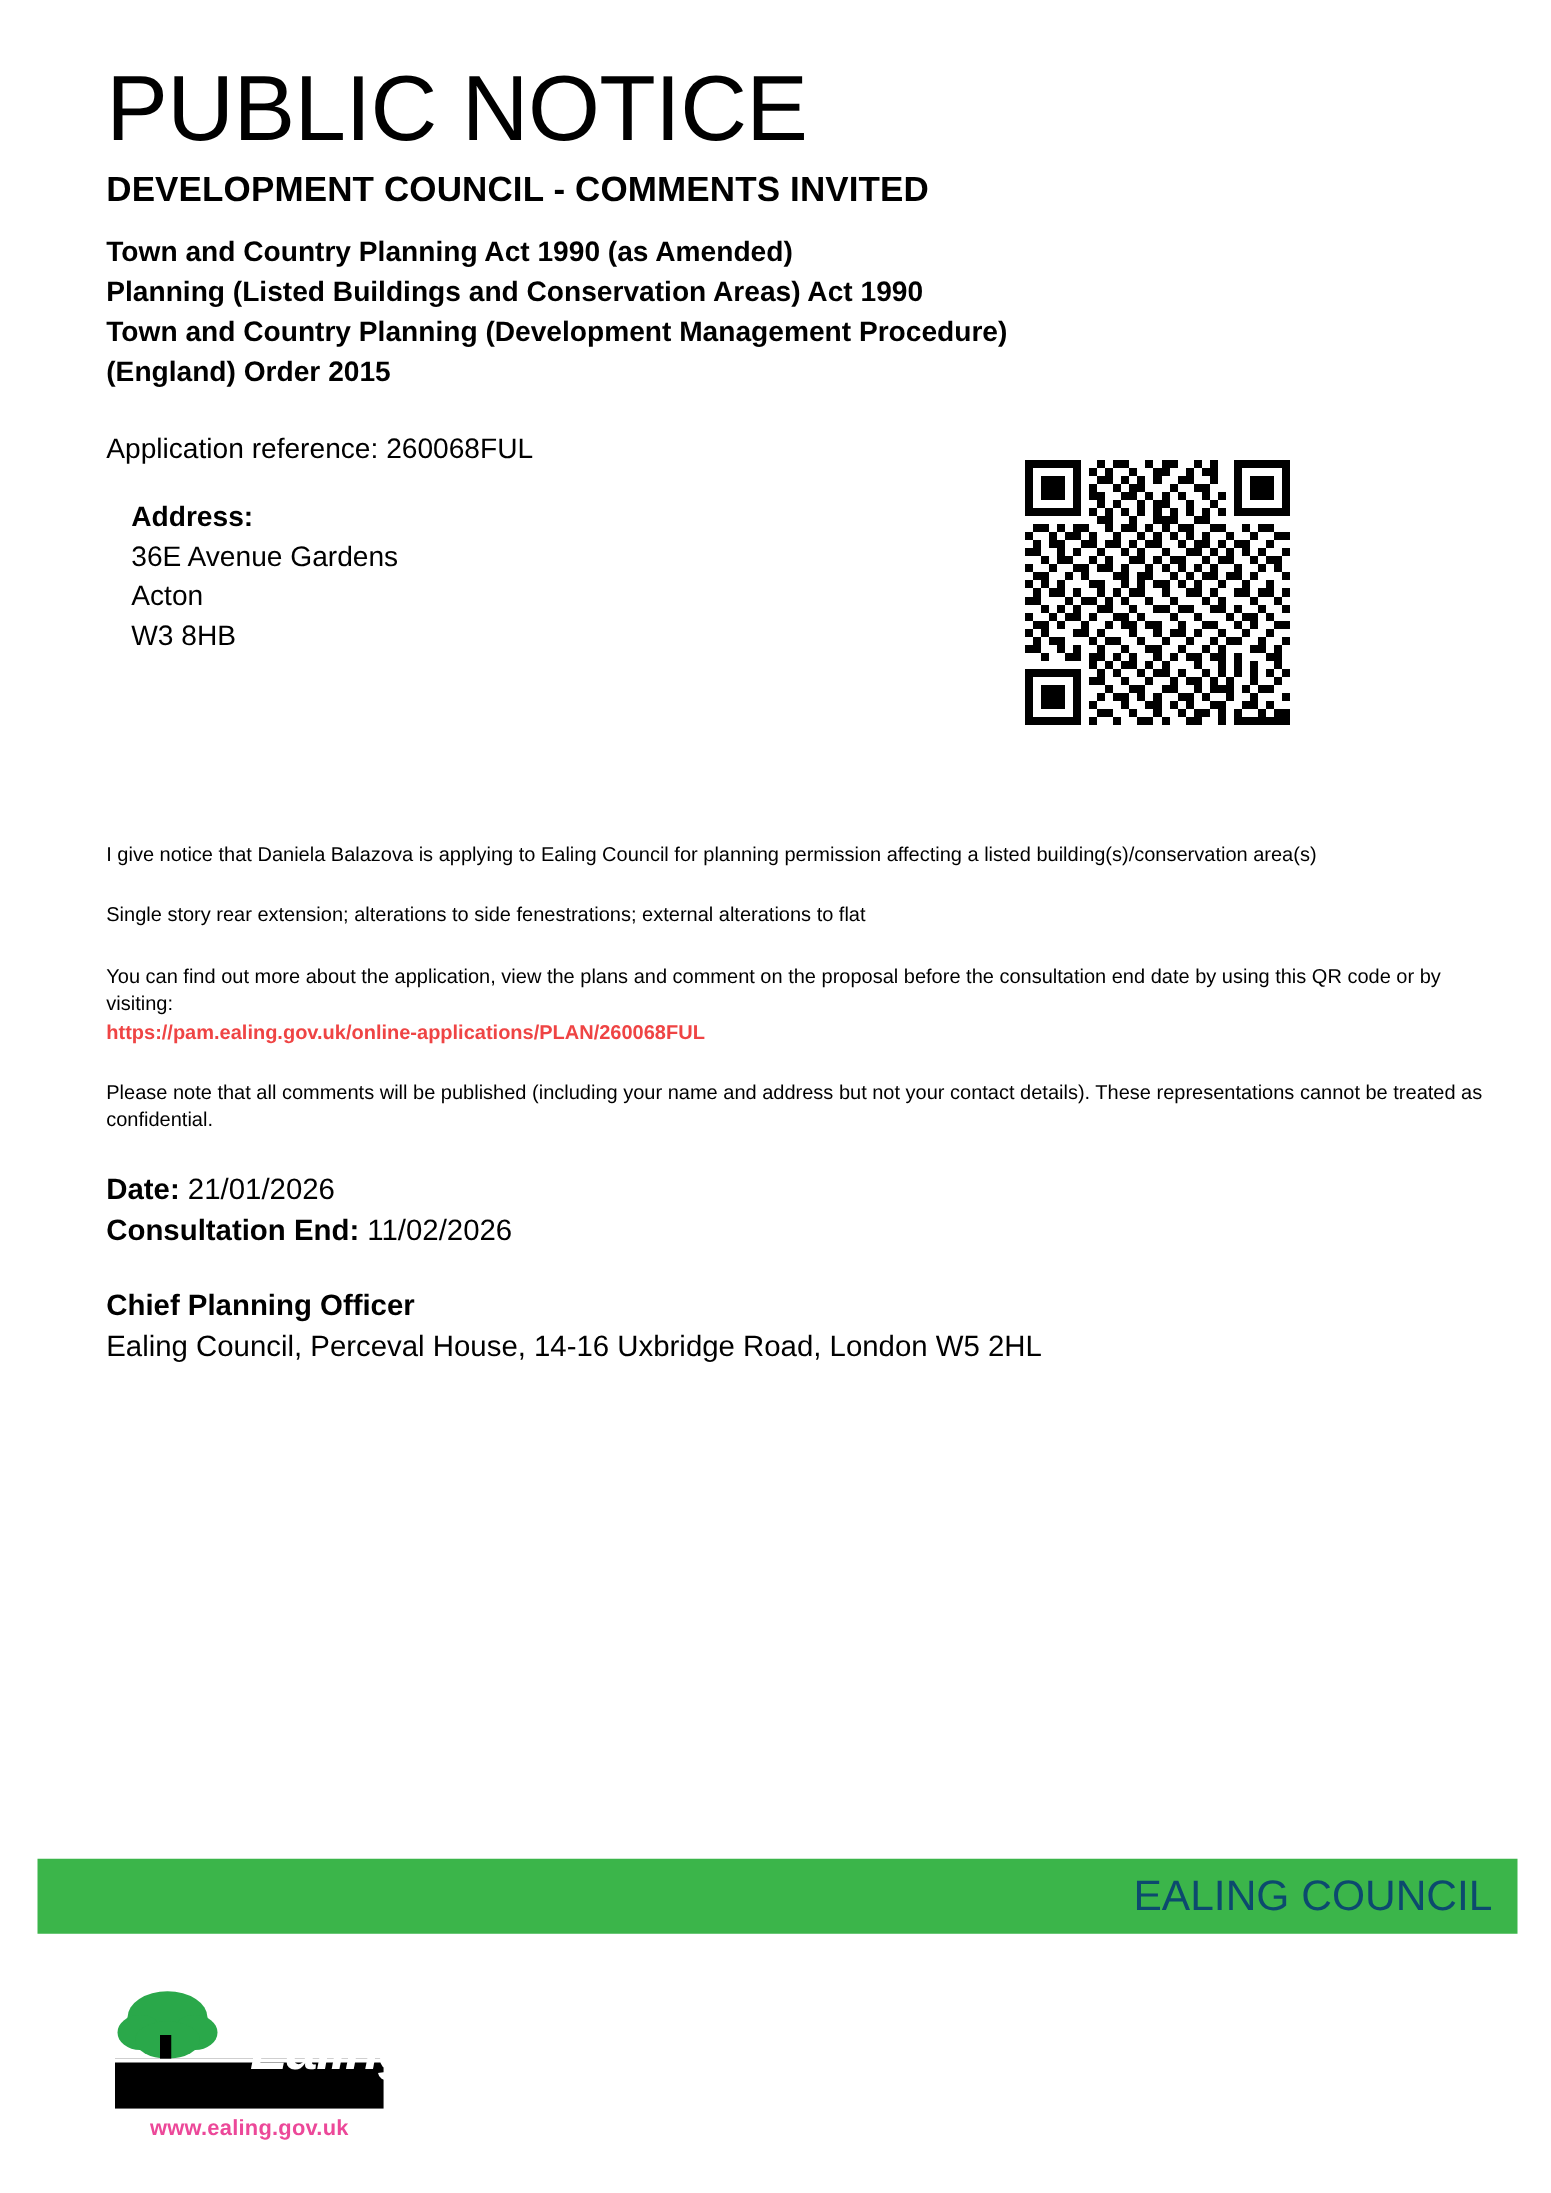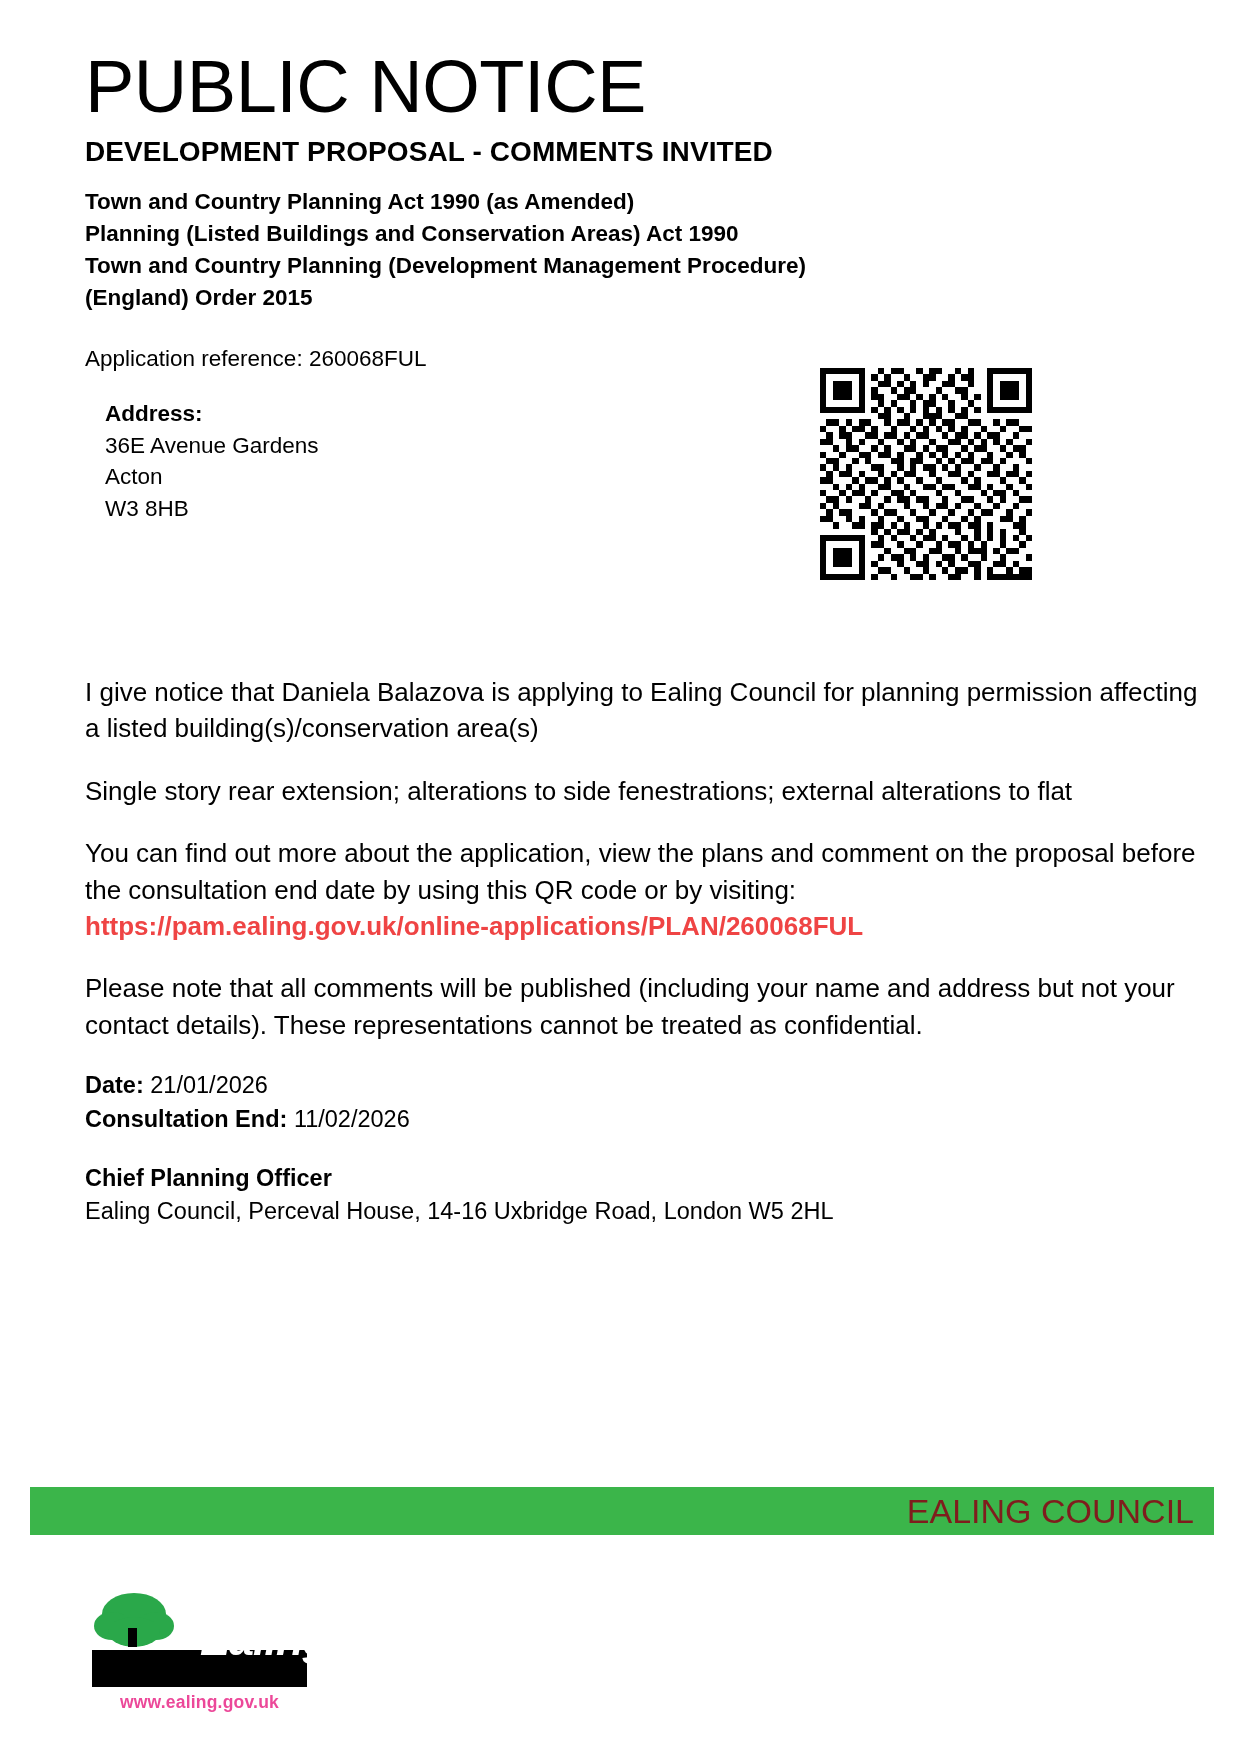--- a/index.html
+++ b/index.html
@@ -56,21 +56,21 @@
   .addr-block .lbl { font-weight: bold; }
   .qr {
     position: absolute;
     top: 368px;
     left: 820px;
     width: 212px;
     height: 212px;
   }
   .qr svg { display: block; }
   .body-text {
-    font-size: 26px;
+    font-size: 16px;
     line-height: 1.40;
     margin: 0 0 26px 0;
   }
   .spacer-top { margin-top: 150px; }
   .body-text .lbl { font-weight: bold; }
   .link {
     color: #ef4444;
     font-weight: bold;
     text-decoration: none;
   }
@@ -83,23 +83,23 @@
   .officer-block {
     font-size: 23.5px;
     line-height: 1.42;
   }
   .officer-block .lbl { font-weight: bold; }
   .green-bar {
     position: absolute;
     left: 30px;
     right: 27px;
     top: 1487px;
-    height: 48px;
+    height: 60px;
     background: #3bb54a;
-    color: #7f1d1d;
+    color: #0c4a6e;
     font-size: 34px;
     display: flex;
     align-items: center;
     justify-content: flex-end;
     padding-right: 20px;
     box-sizing: border-box;
   }
   .logo {
     position: absolute;
     left: 92px;
@@ -129,21 +129,21 @@
     font-style: italic;
   }
 </style>
 </head>
 <body>
 
 <div class="page">
 
   <h1 class="title">PUBLIC NOTICE</h1>
 
-  <h2 class="subtitle">DEVELOPMENT PROPOSAL - COMMENTS INVITED</h2>
+  <h2 class="subtitle">DEVELOPMENT COUNCIL - COMMENTS INVITED</h2>
 
   <div class="acts">
     <div>Town and Country Planning Act 1990 (as Amended)</div>
     <div>Planning (Listed Buildings and Conservation Areas) Act 1990</div>
     <div>Town and Country Planning (Development Management Procedure)</div>
     <div>(England) Order 2015</div>
   </div>
 
   <div class="ref-block">
     <span class="lbl">Application reference:</span>

